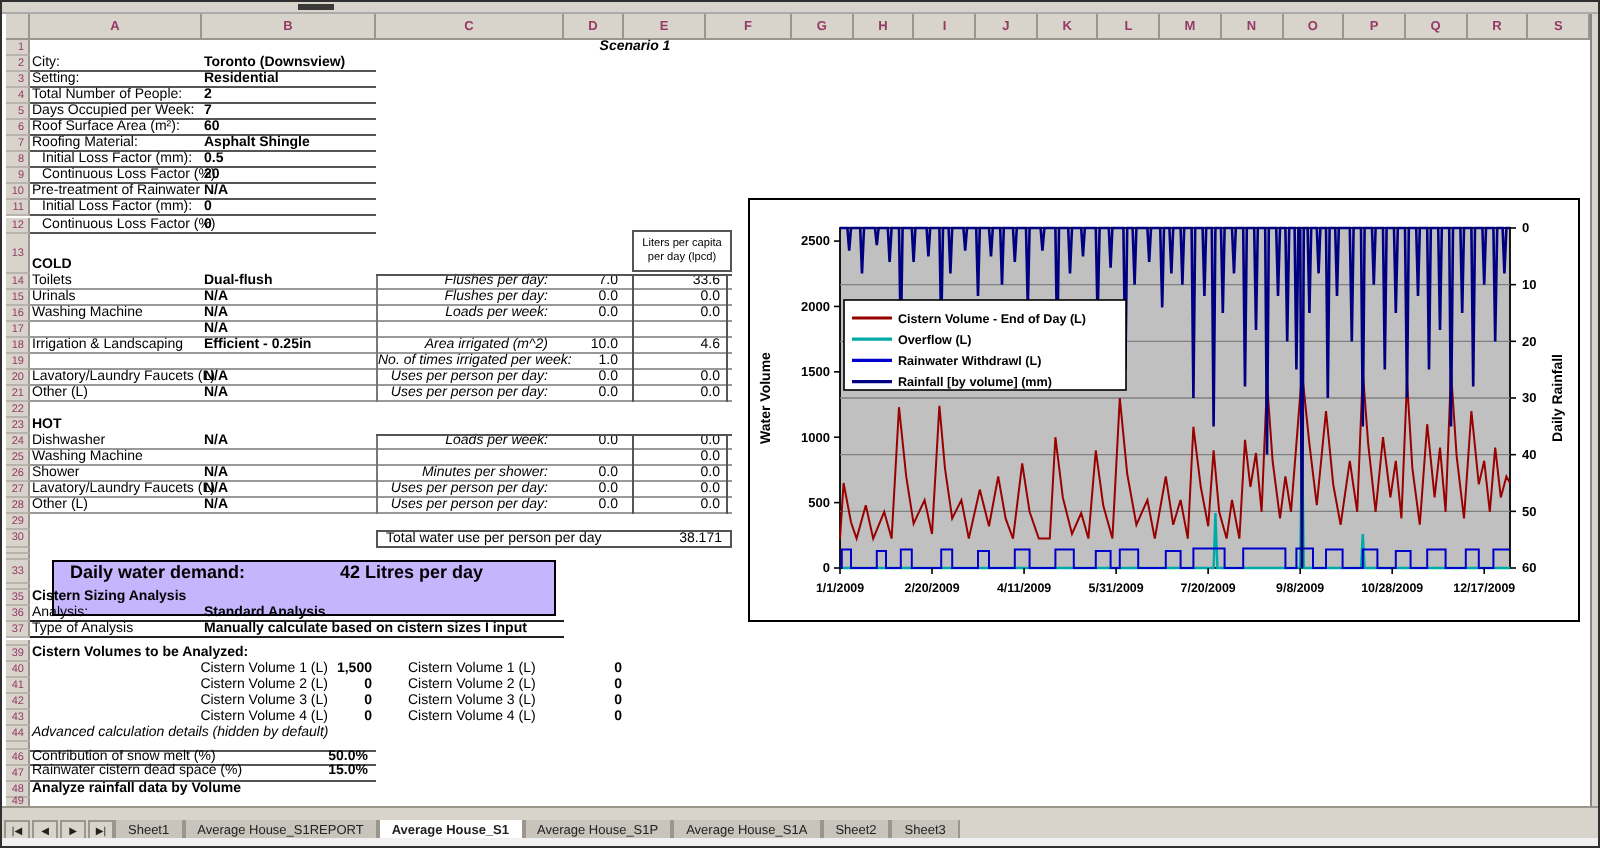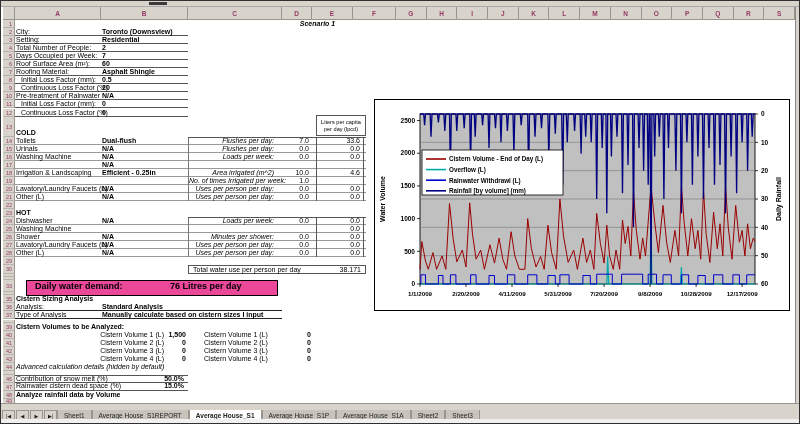--- a/index.html
+++ b/index.html
@@ -245,23 +245,23 @@
         <div class="abs cell i r" style="left: 173px; top: 0px; width: 88px; height: 8.05px; line-height: 8.05px; border-left: 1px solid rgb(119, 119, 119); padding-right: 2px;">Uses per person per day:</div>
         <div class="abs cell r" style="left: 263px; top: 0px; width: 31px; height: 8.05px; line-height: 8.05px;">0.0</div>
         <div class="abs cell r" style="left: 301px; top: 0px; width: 48px; height: 8.05px; line-height: 8.05px; border-left: 1px solid rgb(85, 85, 85); border-right: 1px solid rgb(85, 85, 85); padding-right: 3px;">0.0</div>
       </div>
       <div class="abs " style="left: 187px; top: 135.55px; width: 178px; height: 0px; border-top: 1px solid rgb(85, 85, 85);"></div>
       <div class="abs " style="left: 187px; top: 216.05px; width: 178px; height: 0px; border-top: 1px solid rgb(85, 85, 85);"></div>
       <div class="abs " style="left: 187px; top: 264.35px; width: 178px; height: 9px; border: 1px solid rgb(85, 85, 85);">
         <div class="abs cell" style="left: 4px; top: 0px; width: 114px; height: 7px; line-height: 7px;">Total water use per person per day</div>
         <div class="abs cell r" style="right: 4px; top: 0px; width: 40px; height: 7px; line-height: 7px;">38.171</div>
       </div>
-      <div class="abs " style="left: 25px; top: 279.35px; width: 252px; height: 16px; border: 1px solid rgb(0, 0, 0); background: #ec4899;">
+      <div class="abs " style="left: 25px; top: 279.35px; width: 252px; height: 28px; border: 1px solid rgb(0, 0, 0); background: #c4b5fd;">
         <div class="abs cell b" style="left: 8px; top: 0px; height: 10px; line-height: 10px; font-size: 9px;">Daily water demand:</div>
-        <div class="abs cell b" style="left: 143px; top: 0px; height: 10px; line-height: 10px; font-size: 9px;">76 Litres per day</div>
+        <div class="abs cell b" style="left: 143px; top: 0px; height: 10px; line-height: 10px; font-size: 9px;">42 Litres per day</div>
       </div>
       <div class="abs cell b" style="left: 15px; top: 294.35px; height: 8.05px; line-height: 8.05px;">Cistern Sizing Analysis</div>
       <div class="abs " style="left: 14px; top: 302.4px; width: 267px; height: 8.05px; border-bottom: 1px solid rgb(34, 34, 34);">
         <div class="abs cell" style="left: 1px; top: 0px; height: 8.05px; line-height: 8.05px;">Analysis:</div>
         <div class="abs cell b" style="left: 87px; top: 0px; height: 8.05px; line-height: 8.05px;">Standard Analysis</div>
       </div>
       <div class="abs " style="left: 14px; top: 310.45px; width: 267px; height: 8.05px; border-bottom: 1px solid rgb(34, 34, 34);">
         <div class="abs cell" style="left: 1px; top: 0px; height: 8.05px; line-height: 8.05px;">Type of Analysis</div>
         <div class="abs cell b" style="left: 87px; top: 0px; height: 8.05px; line-height: 8.05px;">Manually calculate based on cistern sizes I input</div>
       </div>

